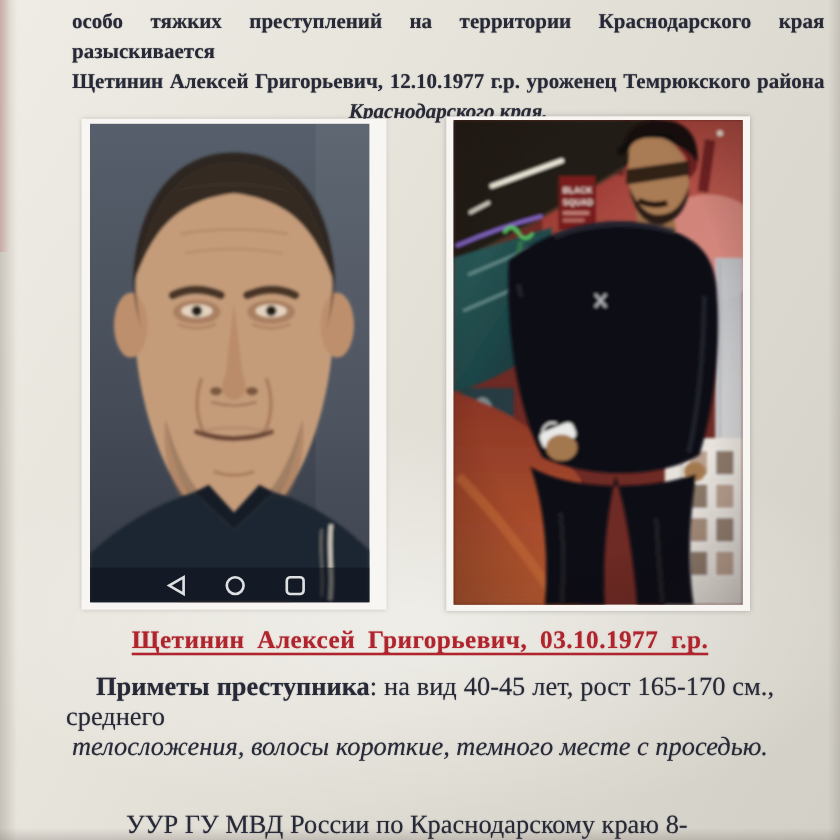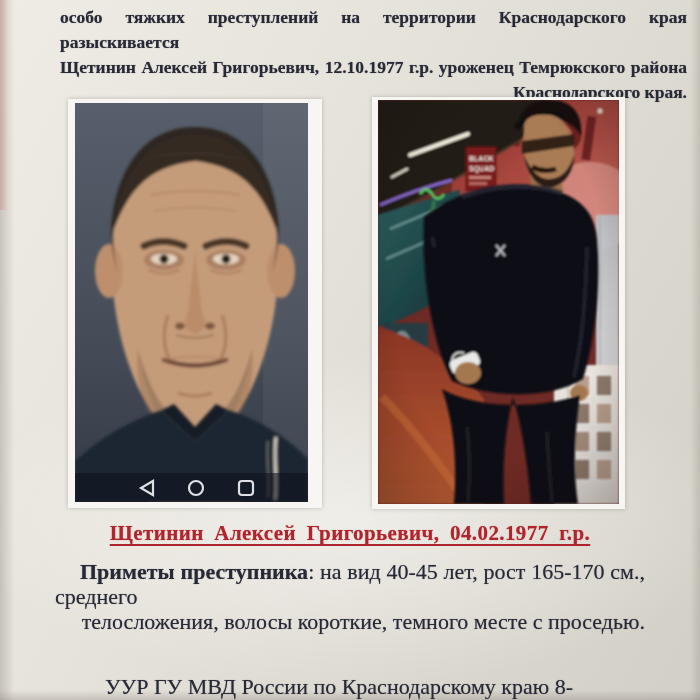--- a/index.html
+++ b/index.html
@@ -18,21 +18,21 @@
   .edge-right{position:absolute;right:0;top:0;width:10px;height:700px;
     background:linear-gradient(270deg, rgba(110,105,95,0.22), rgba(110,105,95,0));}
   .edge-bottom{position:absolute;left:0;bottom:0;width:700px;height:10px;
     background:linear-gradient(0deg, rgba(110,100,95,0.25), rgba(110,100,95,0));}
 
   .doc-text{color:#272a36;text-shadow:0 0 1px rgba(45,48,66,0.55);}
 
   .intro{position:absolute;top:5px;left:60px;right:13px;
     font-size:17.5px;font-weight:700;line-height:25px;}
   .line-just{text-align:justify;text-align-last:justify;}
-  .line-left{text-align:right;}
+  .line-left{text-align:center;font-style:italic;}
 
   .photo-card{position:absolute;background:#f7f6f2;
     box-shadow:0 0 4px rgba(90,85,75,0.35);}
   .photo-card svg{display:block;}
 
   .heading{position:absolute;top:521px;left:0;right:0;text-align:center;
     color:#b0242e;font-size:21px;font-weight:700;letter-spacing:0.4px;word-spacing:5px;
     text-decoration:underline;text-decoration-thickness:2px;text-underline-offset:4px;
     text-shadow:0 0 1px rgba(176,36,46,0.55);}
 
@@ -272,21 +272,21 @@
           <ellipse cx="207" cy="296" rx="9" ry="8" fill="#a47850"></ellipse>
 
           <path d="M70,292 C80,320 86,360 82,407 L132,407 C130,370 133,332 141,300 C151,332 156,372 159,407 L206,407 C200,362 204,330 208,298 C160,314 100,310 70,292 Z" fill="#0c0d12"></path>
           <path d="M95,330 C98,355 98,380 96,405 M175,335 C176,360 178,382 180,405" stroke="#1d1e26" stroke-width="4" fill="none" opacity="0.9"></path>
         </g>
         <rect x="6" y="3" width="241" height="404" fill="url(#vig)"></rect>
       </g>
     </svg>
   </div>
 
-  <div class="heading">Щетинин Алексей Григорьевич, 04.02.1977 г.р.</div>
+  <div class="heading">Щетинин Алексей Григорьевич, 03.10.1977 г.р.</div>
 
   <div class="desc doc-text">
     <div class="line-just indent25"><span class="lbl">Приметы преступника</span><span>: на вид 40-45 лет, рост 165-170 см., среднего</span></div>
     <div class="line-left">телосложения, волосы короткие, темного месте с проседью.</div>
   </div>
 
 
   <div class="phone doc-text">
     <div class="indent50">УУР ГУ МВД России по Краснодарскому краю 8-9182636886,</div>
   </div>

